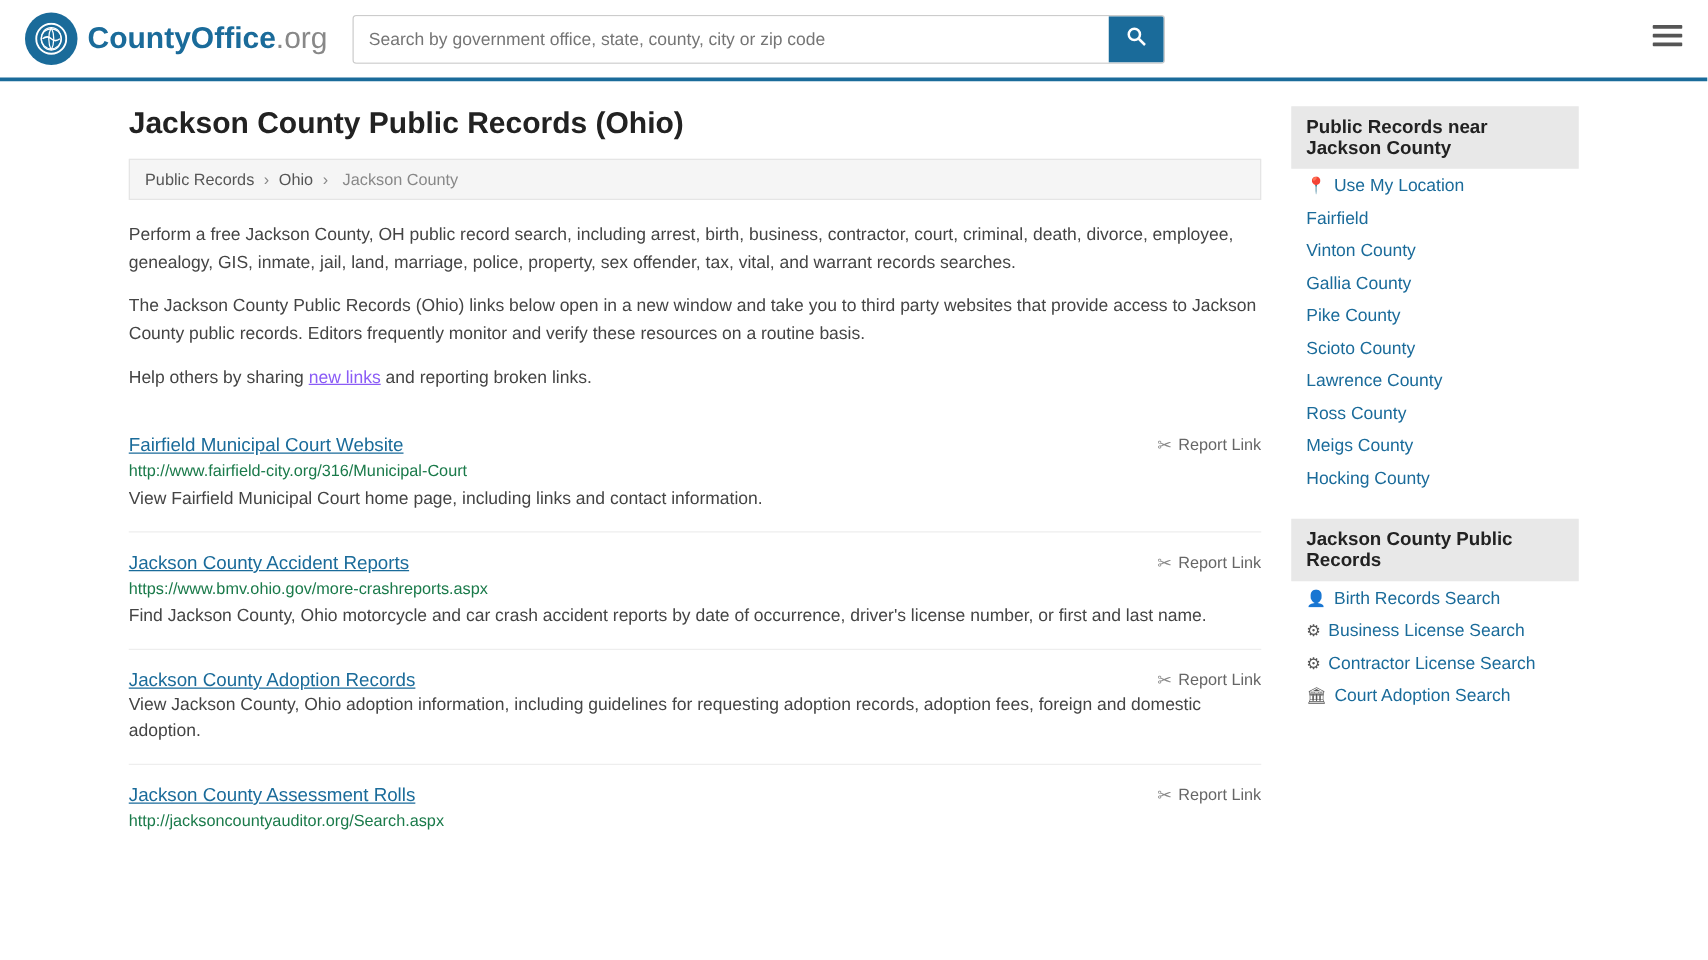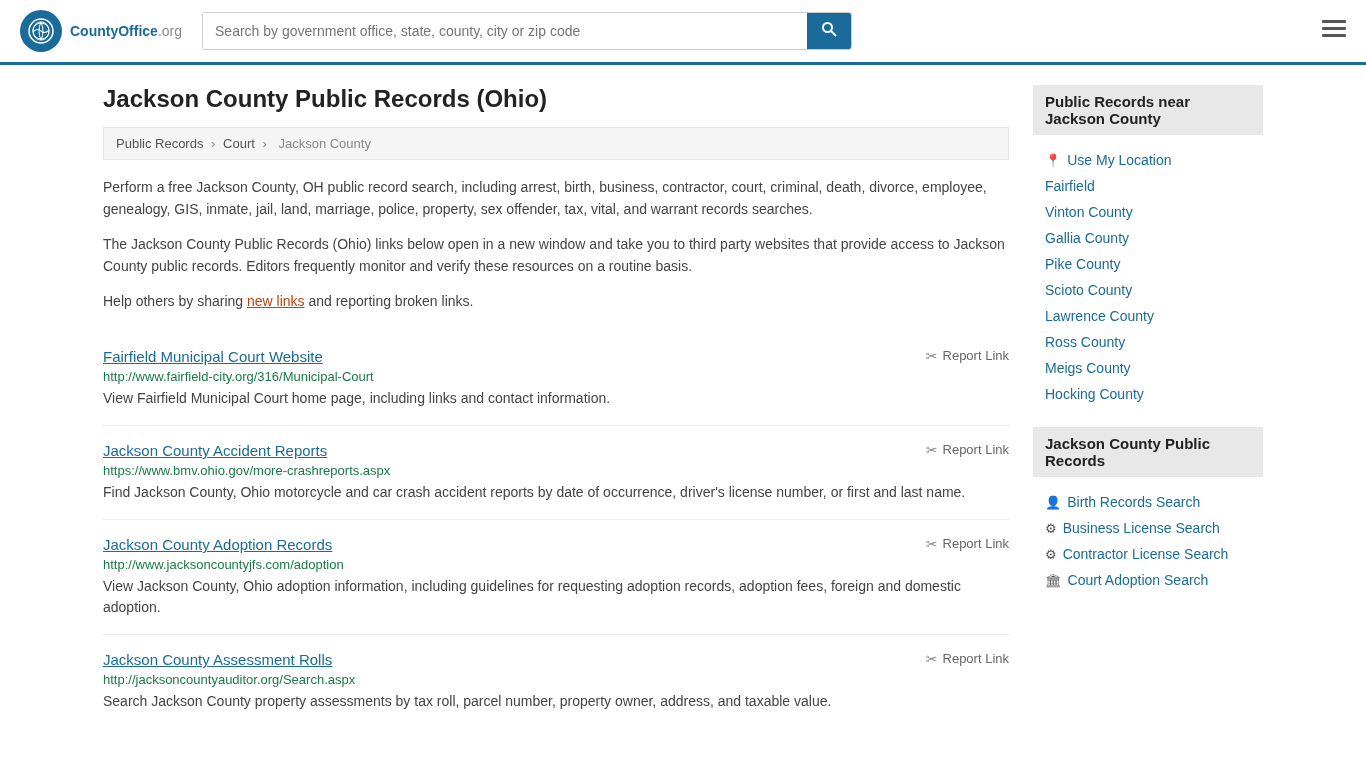--- a/index.html
+++ b/index.html
@@ -25,21 +25,21 @@
       height: 42px;
       border-radius: 50%;
       background: #1a6b9a;
       display: flex;
       align-items: center;
       justify-content: center;
       color: white;
       font-size: 18px;
     }
     .logo-text {
-      font-size: 14px;
+      font-size: 24px;
       font-weight: bold;
       color: #333;
     }
     .logo-text span { color: #1a6b9a; }
     .search-bar {
       flex: 1;
       max-width: 650px;
       display: flex;
       border: 1px solid #ccc;
       border-radius: 3px;
@@ -96,21 +96,21 @@
       border: 1px solid #e5e5e5;
     }
     .breadcrumb a { color: #555; text-decoration: none; }
     .breadcrumb span { color: #888; margin: 0 4px; }
     .description {
       font-size: 14px;
       line-height: 1.6;
       color: #444;
       margin-bottom: 12px;
     }
-    .description a { color: #c2410c; text-decoration: underline; }
+    .description a { color: #8b5cf6; text-decoration: underline; }
     .records-list { margin-top: 20px; }
 
     .record-item {
       border-bottom: 1px solid #eee;
       padding: 16px 0;
     }
     .record-item:last-child { border-bottom: none; }
     .record-header {
       display: flex;
       justify-content: space-between;
@@ -152,21 +152,21 @@
     }
     .sidebar-section {
       margin-bottom: 20px;
     }
     .sidebar-section-title {
       background: #e8e8e8;
       padding: 8px 12px;
       font-size: 15px;
       font-weight: bold;
       color: #222;
-      margin-bottom: 12px;
+      margin-bottom: 0;
     }
     .sidebar-item {
       display: flex;
       align-items: center;
       gap: 6px;
       padding: 5px 12px;
       font-size: 14px;
       color: #1a6b9a;
       cursor: pointer;
       text-decoration: none;
@@ -227,21 +227,21 @@
 </header>
 
 <div class="main-container">
 
   <div class="content">
     <h1 class="page-title">Jackson County Public Records (Ohio)</h1>
 
     <div class="breadcrumb">
       <a href="#">Public Records</a>
       <span>›</span>
-      <a href="#">Court</a>
+      <a href="#">Ohio</a>
       <span>›</span>
       <span>Jackson County</span>
     </div>
 
     <p class="description">Perform a free Jackson County, OH public record search, including arrest, birth, business, contractor, court, criminal, death, divorce, employee, genealogy, GIS, inmate, jail, land, marriage, police, property, sex offender, tax, vital, and warrant records searches.</p>
     <p class="description">The Jackson County Public Records (Ohio) links below open in a new window and take you to third party websites that provide access to Jackson County public records. Editors frequently monitor and verify these resources on a routine basis.</p>
     <p class="description">
       <span>Help others by sharing </span><a href="#">new links</a><span> and reporting broken links.</span>
     </p>
 
@@ -271,33 +271,31 @@
     <div class="record-desc">Find Jackson County, Ohio motorcycle and car crash accident reports by date of occurrence, driver's license number, or first and last name.</div>
   </div>
           <div class="record-item">
     <div class="record-header">
       <span class="record-title">Jackson County Adoption Records</span>
       <span class="report-link">
         <span class="icon">✂</span>
         Report Link
       </span>
     </div>
-    <div class="record-url">http://www.jacksoncountyjfs.com/adoption</div>
     <div class="record-desc">View Jackson County, Ohio adoption information, including guidelines for requesting adoption records, adoption fees, foreign and domestic adoption.</div>
   </div>
           <div class="record-item">
     <div class="record-header">
       <span class="record-title">Jackson County Assessment Rolls</span>
       <span class="report-link">
         <span class="icon">✂</span>
         Report Link
       </span>
     </div>
     <div class="record-url">http://jacksoncountyauditor.org/Search.aspx</div>
-    <div class="record-desc">Search Jackson County property assessments by tax roll, parcel number, property owner, address, and taxable value.</div>
   </div>
         </div>
 
     </div>
   </div>
 
   <div class="sidebar">
 
     <div class="sidebar-section">
       <div class="sidebar-section-title">Public Records near Jackson County</div>

